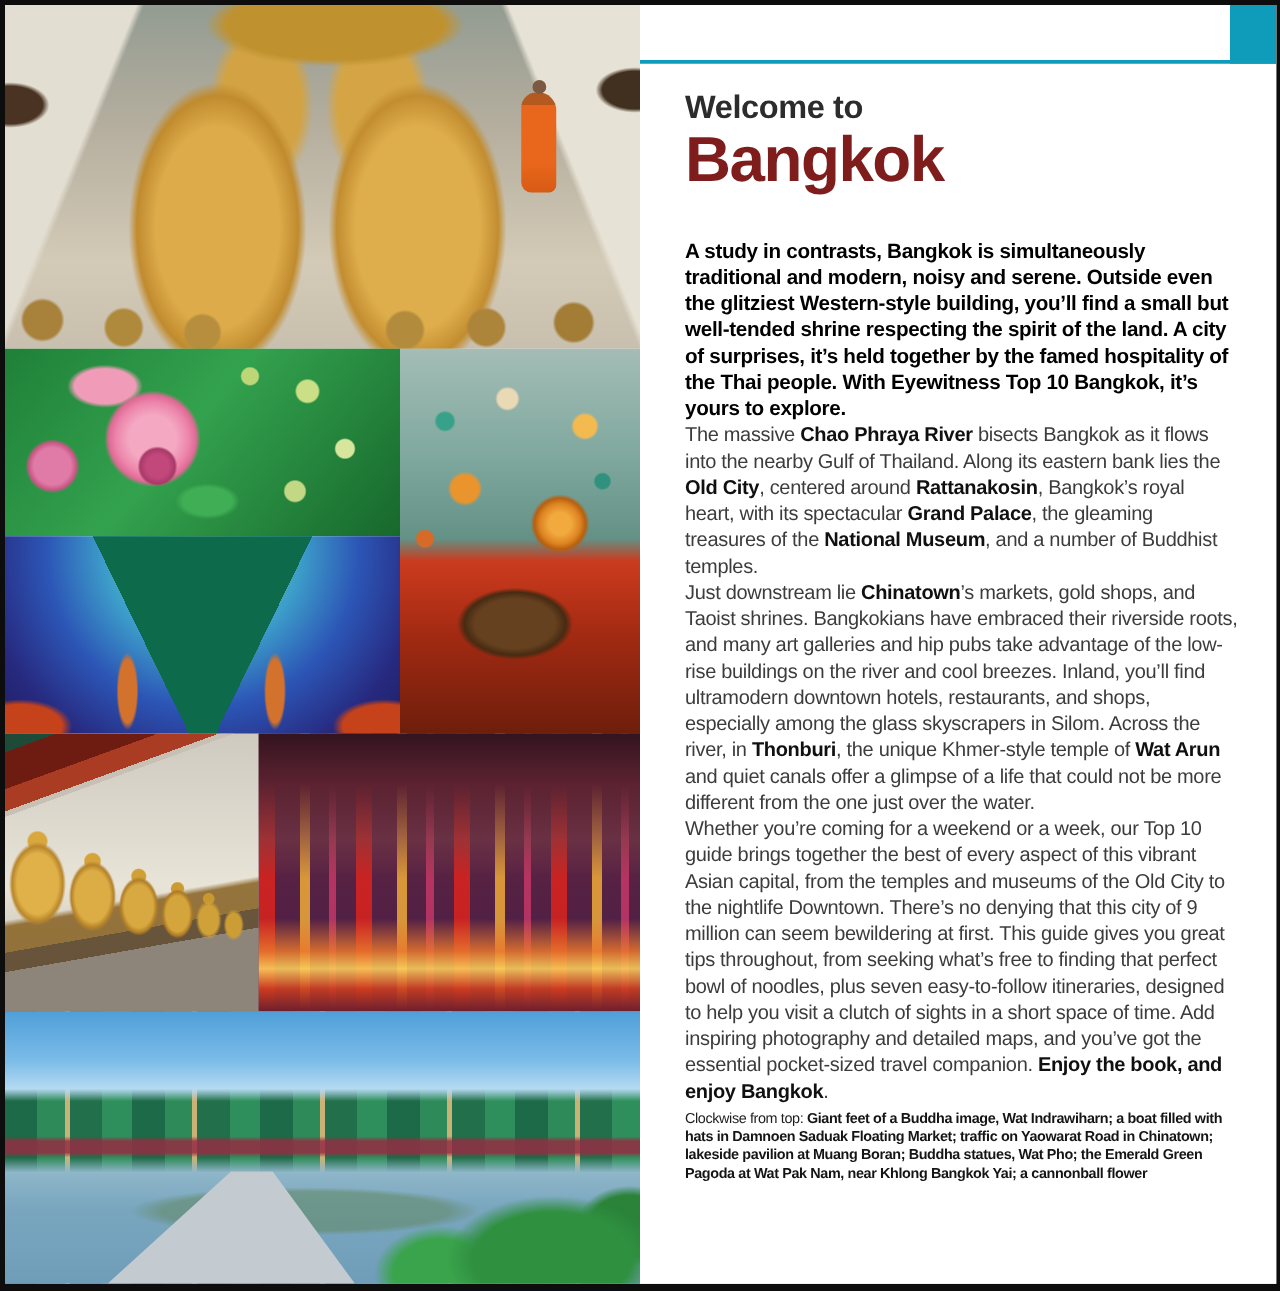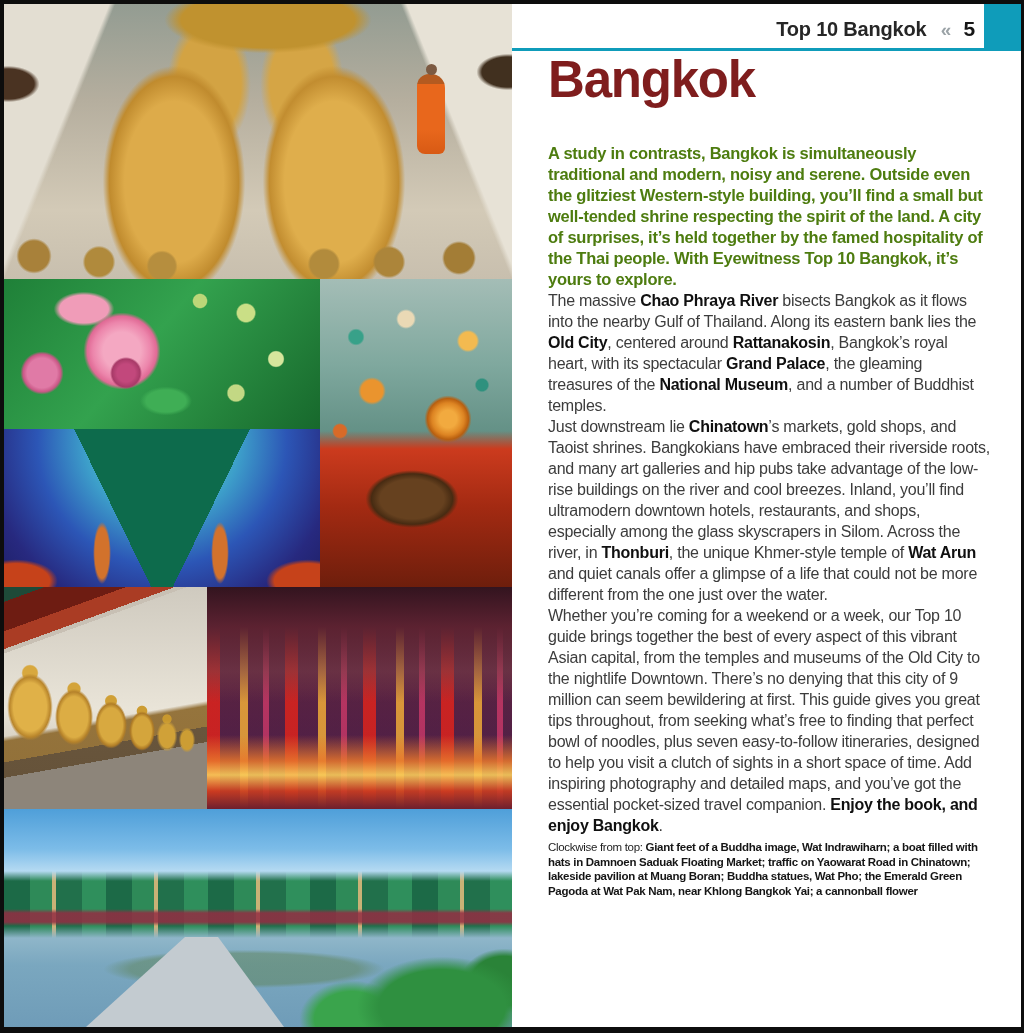--- a/index.html
+++ b/index.html
@@ -122,21 +122,21 @@
   .content{ position:absolute; left:508px; top:0; width:509px; height:1023px; background:#fff; overflow:hidden; }
   .pageheader{ position:relative; height:47px; border-bottom:3px solid var(--teal); }
   .header-text{ position:absolute; right:46px; bottom:7px; font-size:20px; font-weight:bold; color:#262626; letter-spacing:-0.2px; white-space:nowrap; }
   .chev{ color:#9ba3a7; font-size:19px; margin:0 7px 0 9px; }
   .pnum{ font-size:21px; color:#161616; }
   .teal-square{ position:absolute; right:0; top:0; width:37px; height:47px; background:var(--teal); }
 
   .textcol{ padding:0 31px 0 36px; }
   .eyebrow{ margin-top:21px; font-size:26px; font-weight:bold; color:#2c2c2c; letter-spacing:-0.3px; line-height:1.05; }
   .city{ margin-top:3px; font-size:51px; font-weight:bold; color:#7f1d1d; letter-spacing:-1.2px; line-height:1.02; }
-  .intro{ margin-top:37px; font-size:16.5px; line-height:21px; font-weight:bold; color:#4d7c0f; letter-spacing:-0.25px; }
+  .intro{ margin-top:37px; font-size:16.5px; line-height:21px; font-weight:bold; color:#000000; letter-spacing:-0.25px; }
   .bodyp{ font-size:16px; line-height:21px; color:#3c3c3c; letter-spacing:-0.25px; }
   .bodyp b{ color:#101010; }
   .caption{ margin-top:4px; font-size:11.5px; line-height:14.5px; color:#1c1c1c; letter-spacing:-0.3px; }
   .caption b{ color:#151515; }
 </style>
 </head>
 <body>
 
 <div class="page">
   <div class="inner">
@@ -150,29 +150,25 @@
       <div class="ph ph-pagoda" title="the Emerald Green Pagoda at Wat Pak Nam, near Khlong Bangkok Yai"></div>
       <div class="ph ph-buddhas" title="Buddha statues, Wat Pho"></div>
       <div class="ph ph-chinatown" title="traffic on Yaowarat Road in Chinatown"></div>
       <div class="ph ph-pavilion" title="lakeside pavilion at Muang Boran">
         <div class="bridge"></div>
       </div>
     </div>
 
     <div class="content">
       <header class="pageheader">
-        <div class="header-text">
-          <span>Top 10 Bangkok</span>
-          <span class="chev">«</span>
-          <span class="pnum">5</span>
-        </div>
         <div class="teal-square"></div>
       </header>
 
       <div class="textcol">
+        <div class="eyebrow">Welcome to</div>
         <h1 class="city">Bangkok</h1>
         <p class="intro">A study in contrasts, Bangkok is simultaneously traditional and modern, noisy and serene. Outside even the glitziest Western-style building, you’ll find a small but well-tended shrine respecting the spirit of the land. A city of surprises, it’s held together by the famed hospitality of the Thai people. With Eyewitness Top 10 Bangkok, it’s yours to explore.</p>
         <p class="bodyp">The massive <b>Chao Phraya River</b> bisects Bangkok as it flows into the nearby Gulf of Thailand. Along its eastern bank lies the <b>Old City</b>, centered around <b>Rattanakosin</b>, Bangkok’s royal heart, with its spectacular <b>Grand Palace</b>, the gleaming treasures of the <b>National Museum</b>, and a number of Buddhist temples.</p>
         <p class="bodyp">Just downstream lie <b>Chinatown</b>’s markets, gold shops, and Taoist shrines. Bangkokians have embraced their riverside roots, and many art galleries and hip pubs take advantage of the low-rise buildings on the river and cool breezes. Inland, you’ll find ultramodern downtown hotels, restaurants, and shops, especially among the glass skyscrapers in Silom. Across the river, in <b>Thonburi</b>, the unique Khmer-style temple of <b>Wat Arun</b> and quiet canals offer a glimpse of a life that could not be more different from the one just over the water.</p>
         <p class="bodyp">Whether you’re coming for a weekend or a week, our Top 10 guide brings together the best of every aspect of this vibrant Asian capital, from the temples and museums of the Old City to the nightlife Downtown. There’s no denying that this city of 9 million can seem bewildering at first. This guide gives you great tips throughout, from seeking what’s free to finding that perfect bowl of noodles, plus seven easy-to-follow itineraries, designed to help you visit a clutch of sights in a short space of time. Add inspiring photography and detailed maps, and you’ve got the essential pocket-sized travel companion. <b>Enjoy the book, and enjoy Bangkok</b>.</p>
         <p class="caption">Clockwise from top: <b>Giant feet of a Buddha image, Wat Indrawiharn; a boat filled with hats in Damnoen Saduak Floating Market; traffic on Yaowarat Road in Chinatown; lakeside pavilion at Muang Boran; Buddha statues, Wat Pho; the Emerald Green Pagoda at Wat Pak Nam, near Khlong Bangkok Yai; a cannonball flower</b></p>
       </div>
     </div>
 
   </div>

